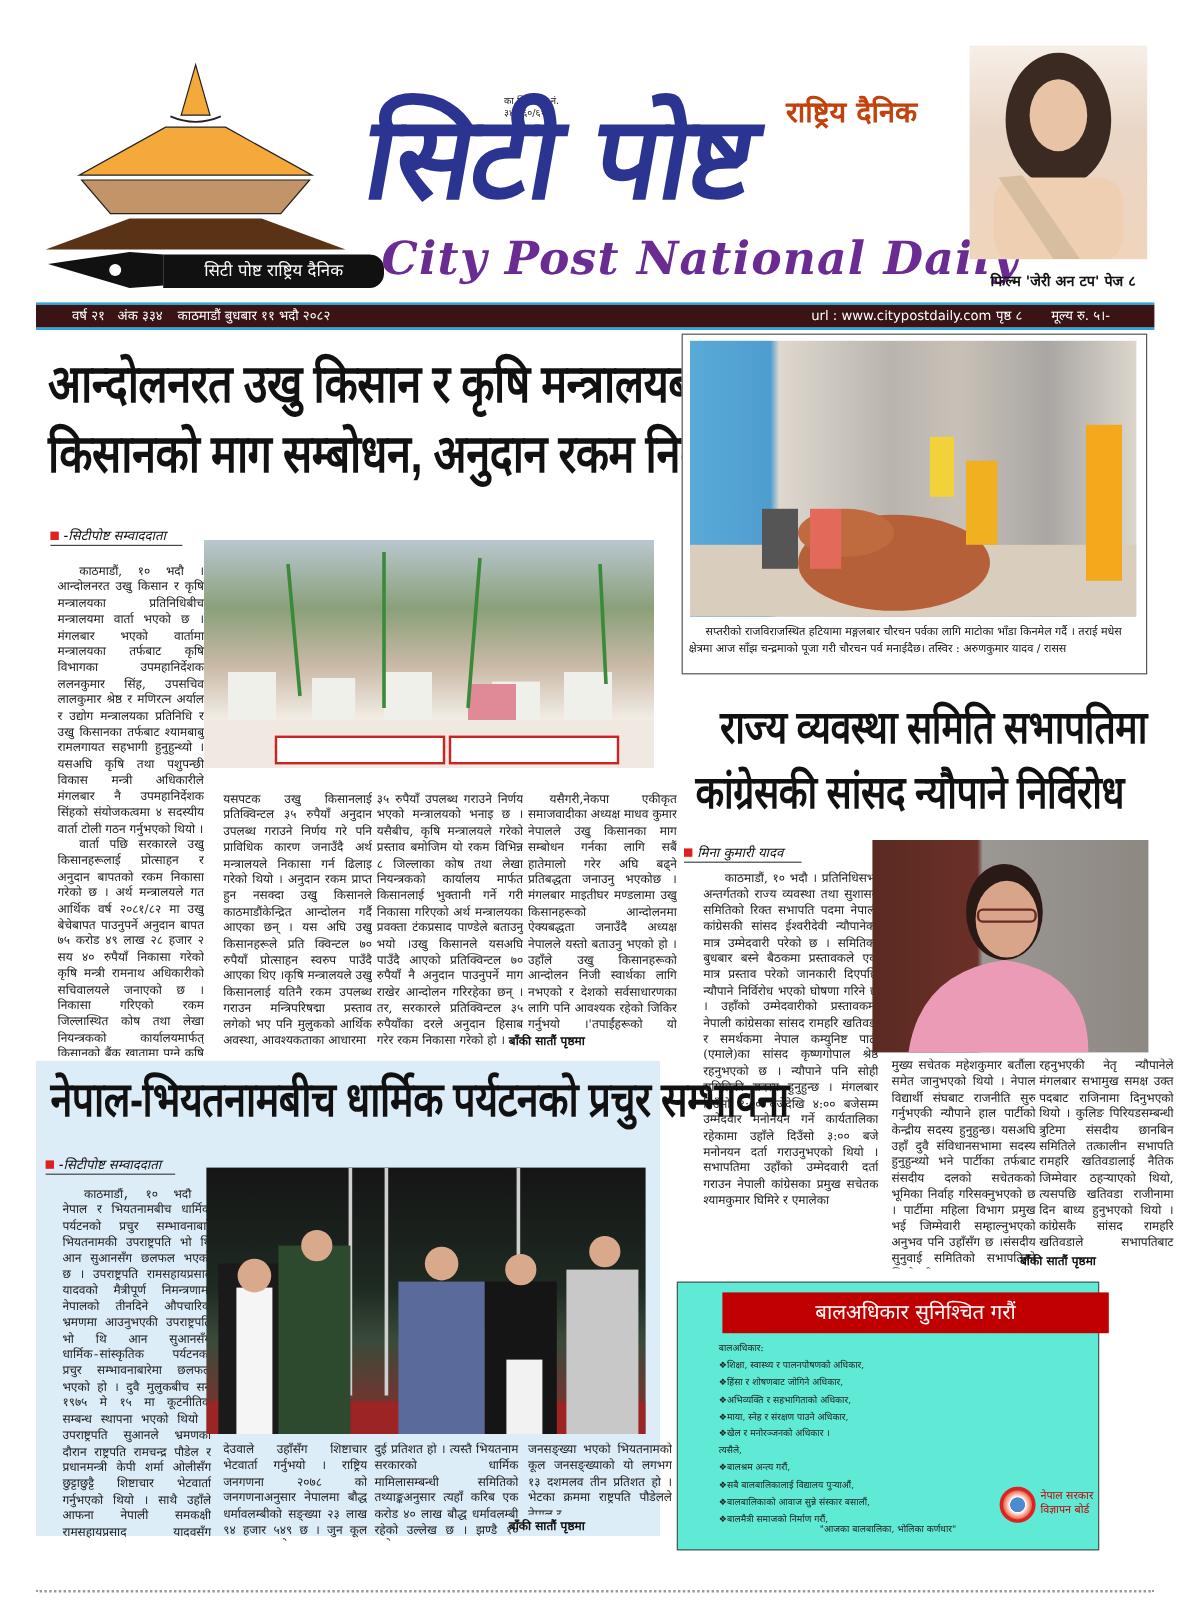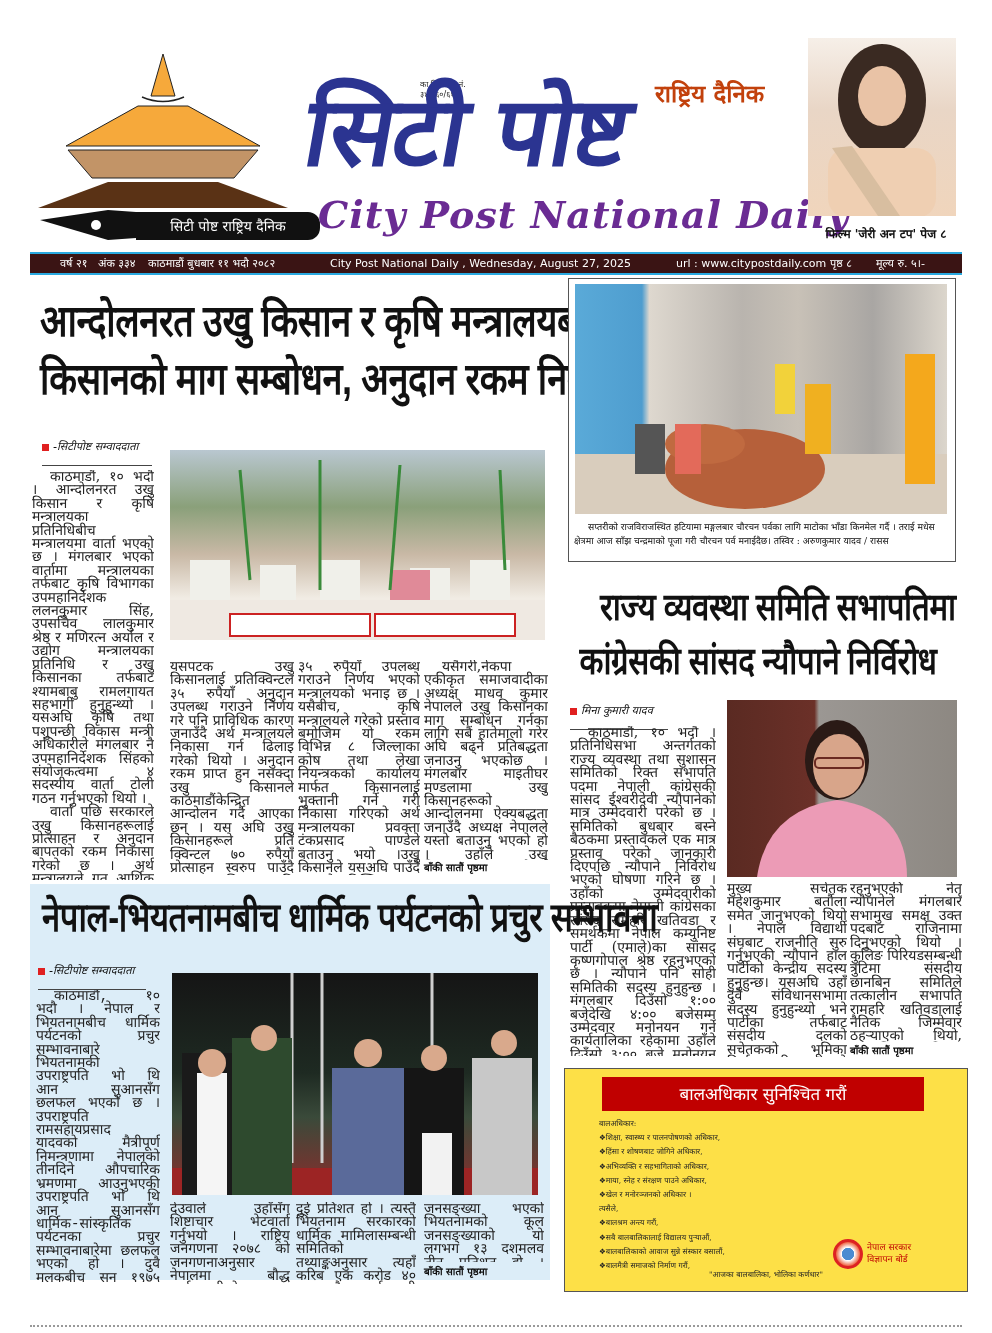--- a/index.html
+++ b/index.html
@@ -22,39 +22,39 @@
   .strip { left: 30px; top: 254px; width: 932px; height: 19px; background: #3a1414; color: #fff; font-size: 11px; line-height: 19px; white-space: nowrap; }
   .strip span { position: absolute; top: 0; }
   .strip-bot { left: 30px; top: 273px; width: 932px; height: 2px; background: #29a9e0; }
 
   
   .hl { font-family: "Liberation Sans", sans-serif; font-weight: bold; color: #111; transform: scaleX(0.82); transform-origin: left top; white-space: nowrap; letter-spacing: -0.5px; }
   .hl1 { left: 40px; top: 292px; font-size: 44px; line-height: 58px; }
   .hl2 { left: 600px; top: 580px; font-size: 38px; line-height: 54px; }
   .hl3 { left: 42px; top: 893px; font-size: 40px; line-height: 48px; }
 
-  .byline { font-size: 11px; font-style: italic; border-bottom: 1px solid #444; padding-bottom: 12px; }
+  .byline { font-size: 11px; font-style: italic; border-bottom: 1px solid #444; padding-bottom: 1px; }
   .byline .sq { display: inline-block; width: 7px; height: 7px; background: #e02020; margin-right: 4px; vertical-align: middle; }
 
-  .col { font-family: "DejaVu Serif", serif; font-size: 14px; line-height: 13.4px; color: #222; text-align: justify; overflow: hidden; }
+  .col { font-family: "DejaVu Serif", serif; font-size: 10px; line-height: 13.4px; color: #222; text-align: justify; overflow: hidden; margin-left: 16px; }
   .col p { text-indent: 18px; }
   .more { font-size: 10px; font-weight: bold; }
 
   
   .photo { overflow: hidden; }
   .protest { left: 170px; top: 450px; width: 375px; height: 190px; background: linear-gradient(180deg,#b9c7d0 0%,#8aa07a 30%,#c9b9a6 55%,#f1ece4 78%,#e8e2dc 100%); }
   .market-frame { left: 568px; top: 278px; width: 388px; height: 284px; border: 1px solid #555; background: #fff; }
   .market { left: 575px; top: 284px; width: 372px; height: 230px; background: linear-gradient(90deg,#5aaad8 0%,#4e9dcf 18%,#ded8cf 20%,#b9b4ae 45%,#c8c1b7 60%,#a9a6a3 80%,#dcd6cc 100%); }
   .market-caption { left: 574px; top: 520px; width: 376px; font-size: 9.2px; line-height: 14px; font-family: "DejaVu Serif", serif; text-indent: 14px; }
   .portrait { left: 727px; top: 700px; width: 230px; height: 177px; background: linear-gradient(90deg,#5a2a22 0%,#6b3028 38%,#9b9793 40%,#8d8882 100%); }
   .vietnam-bg { left: 30px; top: 884px; width: 520px; height: 396px; background: #dcedf8; }
   .vietnam { left: 172px; top: 973px; width: 366px; height: 222px; background: linear-gradient(180deg,#151515 0%,#1e2a22 45%,#3a4a3a 65%,#8e2b2b 100%); }
 
   
-  .ad { left: 564px; top: 1068px; width: 404px; height: 224px; border: 1px solid #555; background: #fde047; }
+  .ad { left: 564px; top: 1068px; width: 352px; height: 224px; border: 1px solid #555; background: #5eead4; }
   .ad-banner { position: absolute; left: 37px; top: 8px; width: 322px; height: 34px; background: #c00000; color: #fff; text-align: center; font-size: 17px; line-height: 34px; }
   .ad-list { position: absolute; left: 34px; top: 48px; font-family: "DejaVu Serif", serif; font-size: 7.6px; line-height: 14.2px; color: #222; }
   .ad-seal { position: absolute; left: 268px; top: 170px; width: 30px; height: 30px; border-radius: 50%; border: 3px solid #d22; background: radial-gradient(circle,#4b8bd1 35%,#fff 38%,#e64 70%); }
   .ad-board { position: absolute; left: 302px; top: 172px; font-size: 9px; line-height: 12px; color: #c00000; }
   .ad-tag { position: absolute; left: 0; width: 100%; top: 200px; text-align: center; font-family: "DejaVu Serif", serif; font-size: 7.6px; color: #222; }
 
   .footer-dots { left: 30px; top: 1325px; width: 932px; border-top: 2px dotted #999; }
 </style>
 </head>
 <body>
@@ -88,21 +88,20 @@
     <polygon points="24,110 70,178 92,178 44,108" fill="#d8bea0"></polygon>
   </svg>
 </div>
 <div class="abs promo-caption">फिल्म 'जेरी अन टप' पेज ८</div>
 
 <div class="abs strip-top"></div>
 <div class="abs strip">
   <span style="left:30px">वर्ष २१</span>
   <span style="left:68px">अंक ३३४</span>
   <span style="left:118px">काठमाडौं बुधबार ११ भदौ २०८२</span>
-  <span style="left:300px">City Post National Daily , Wednesday, August 27, 2025</span>
   <span style="left:646px">url : www.citypostdaily.com</span>
   <span style="left:800px">पृष्ठ ८</span>
   <span style="left:846px">मूल्य रु. ५।-</span>
 </div>
 <div class="abs strip-bot"></div>
 
 <div class="abs hl hl1">
   <div>आन्दोलनरत उखु किसान र कृषि मन्त्रालयबीच वार्ता,</div>
   <div>किसानको माग सम्बोधन, अनुदान रकम  निकासा</div>
 </div>

